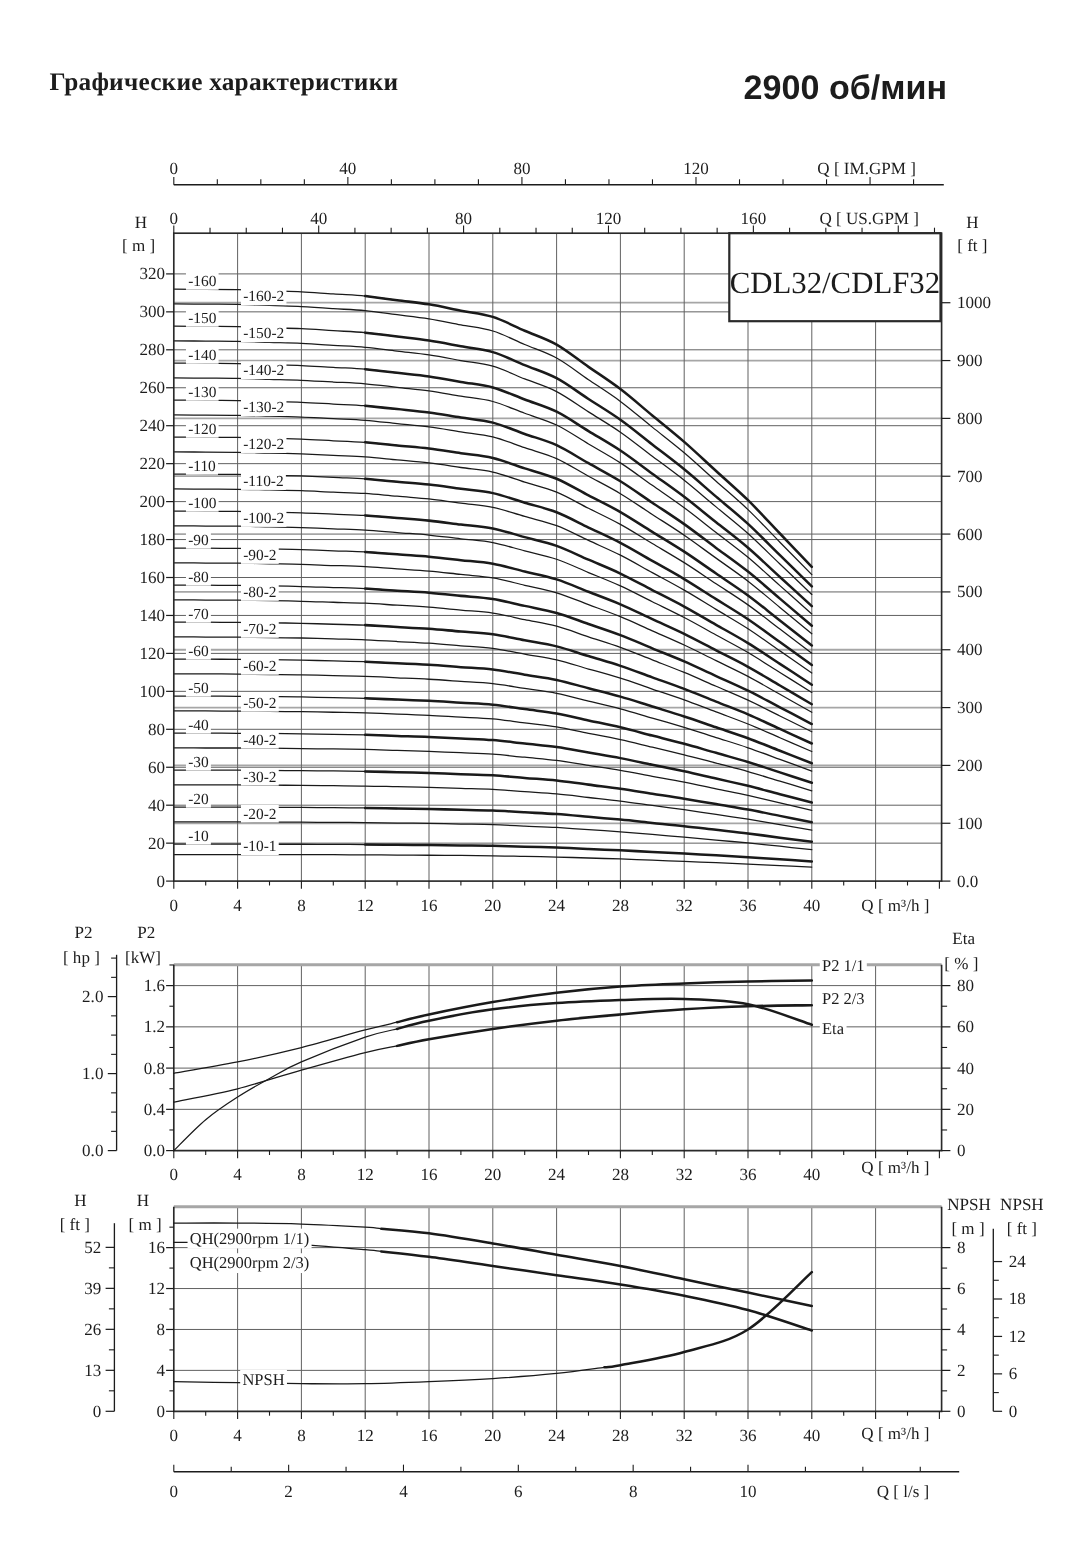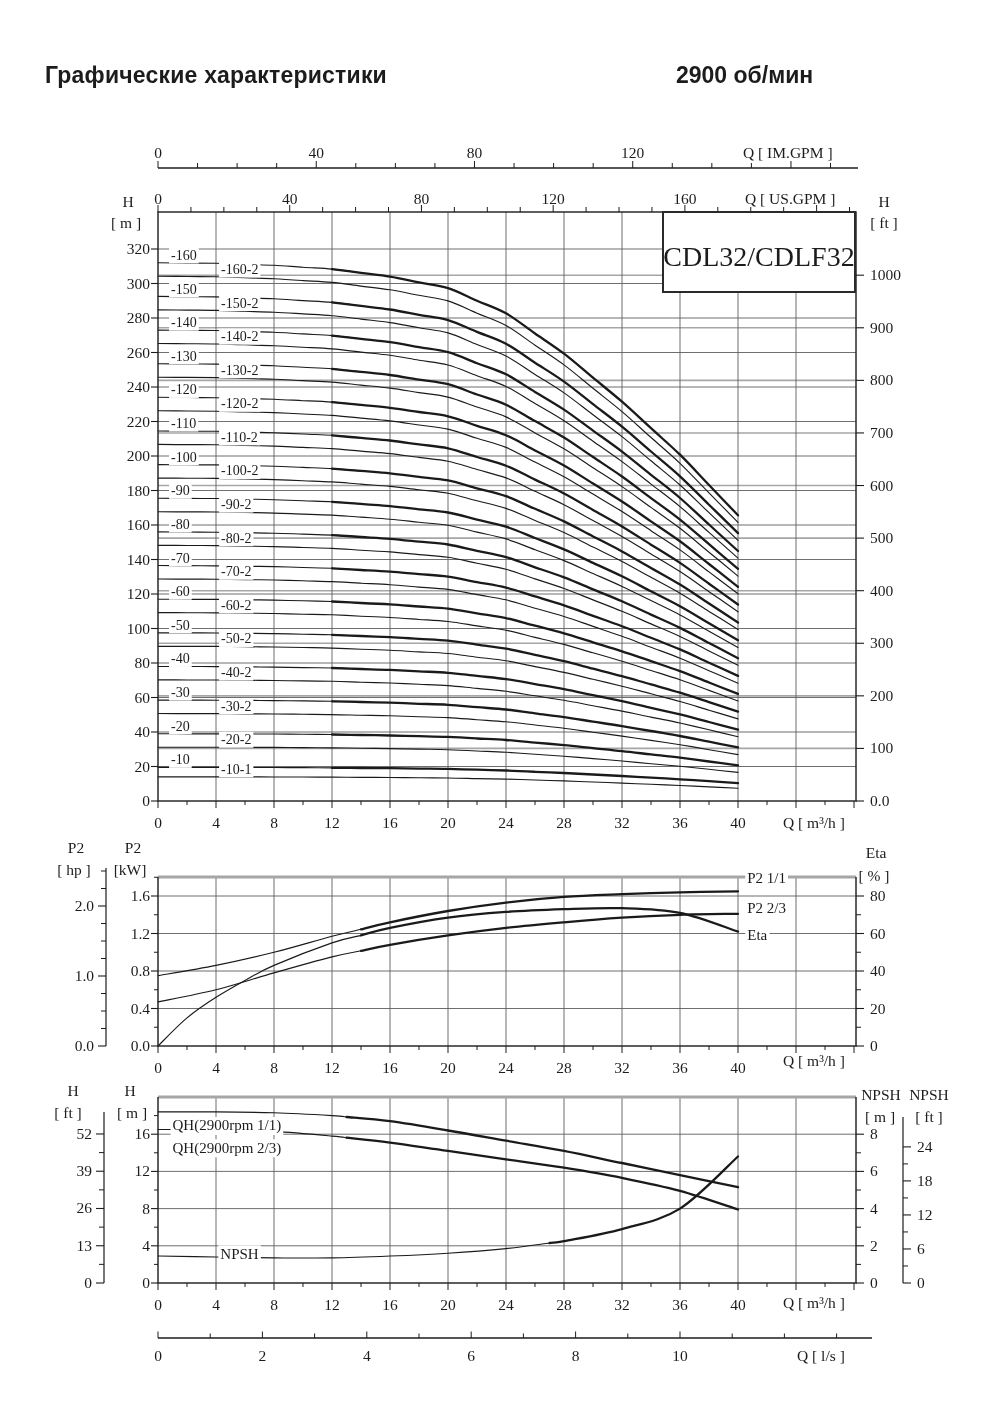--- a/index.html
+++ b/index.html
@@ -1,21 +1,21 @@
 <!DOCTYPE html>
 <html><head>
 <meta charset="utf-8">
 <style>
   html,body{margin:0;padding:0;background:#ffffff;}
   body{width:991px;height:1417px;position:relative;overflow:hidden;
        font-family:"Liberation Serif","DejaVu Serif",serif;color:#1c1c1c;}
-  .page-title{position:absolute;top:62px;left:45px;font-family:Liberation Sans, sans-serif;
+  .page-title{position:absolute;top:62px;left:45px;font-family:Liberation Serif, serif;
        font-weight:bold;font-size:23px;letter-spacing:.2px;}
   .page-rpm{position:absolute;top:62px;left:676px;font-family:"Liberation Sans","DejaVu Sans",sans-serif;
-       font-weight:bold;font-size:23px;}
+       font-weight:bold;font-size:31px;}
   svg text{font-family:"Liberation Serif","DejaVu Serif",serif;}
 </style>
 </head>
 <body>
 
 
 
 <div class="page-title">Графические характеристики</div>
 <div class="page-rpm">2900 об/мин</div>
 

